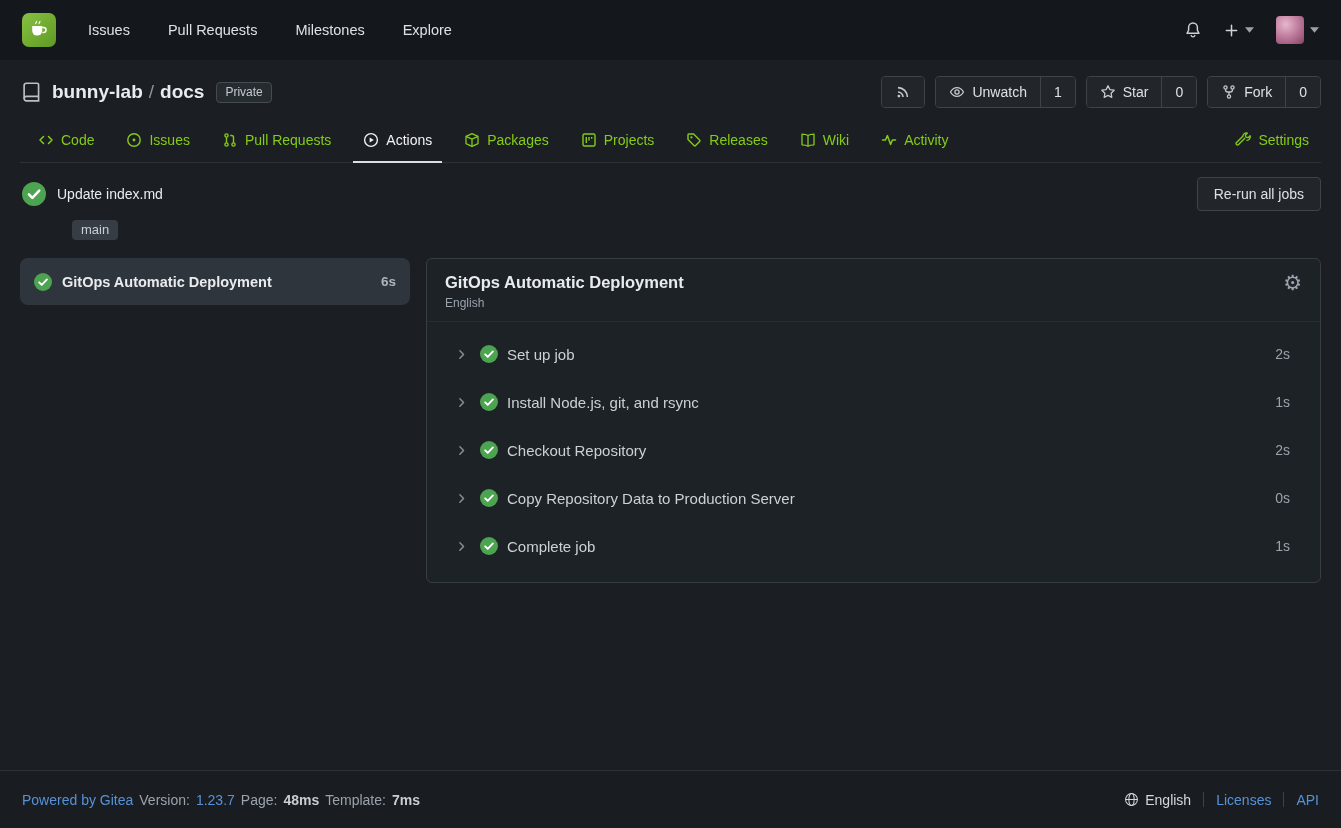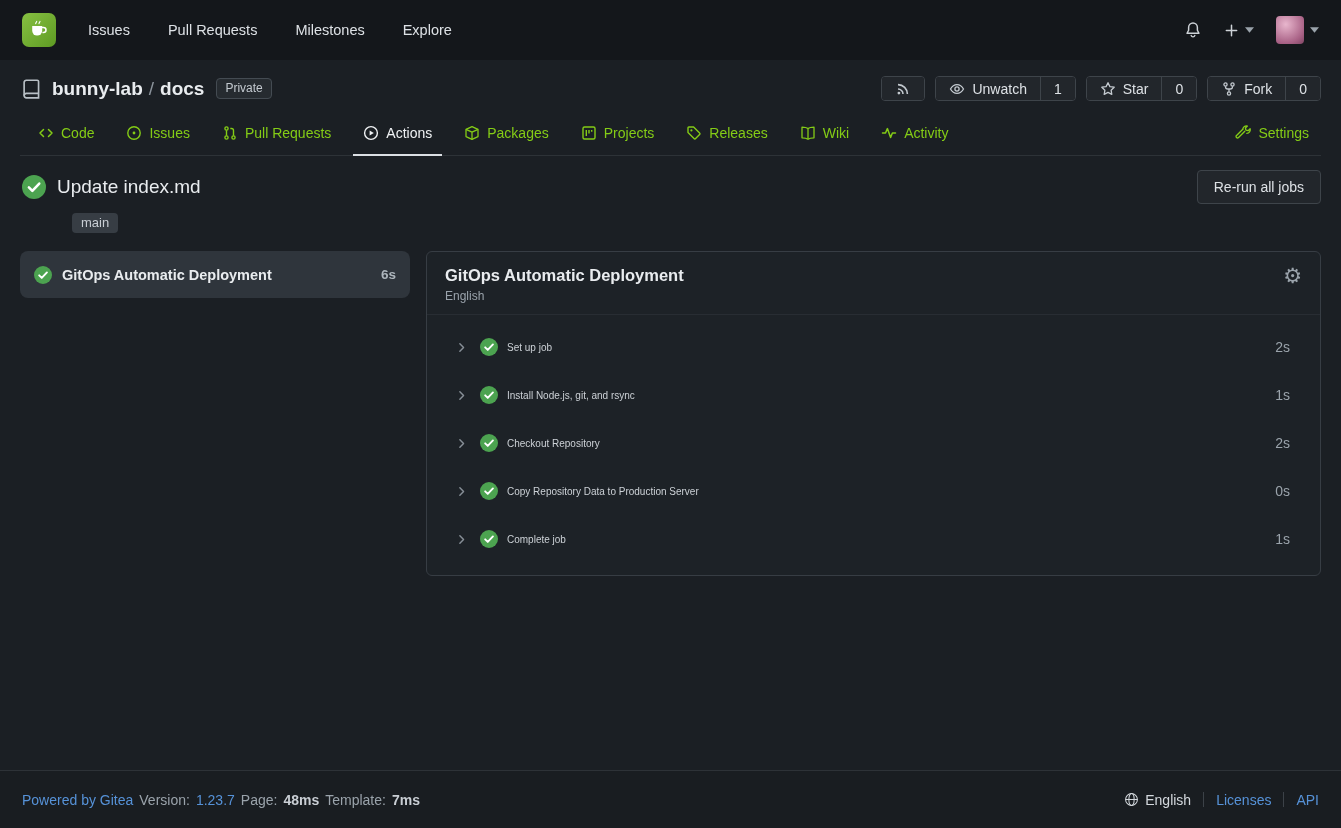--- a/index.html
+++ b/index.html
@@ -56,21 +56,21 @@
   .repo-title-row{display:flex;align-items:center;}
   .repo-icon{color:#b9c0c6;display:flex;margin-right:10px;}
   .repo-name{font-size:19px;font-weight:600;color:var(--text-bright);cursor:pointer;}
   .repo-name .sep{color:#8b939b;font-weight:400;margin:0 6px;}
   .visibility-badge{
     margin-left:12px;font-size:12px;color:#c3c9cf;
     border:1px solid #444b52;background:#262b30;border-radius:4px;
     padding:2px 8px 3px;
   }
   .repo-actions{margin-left:auto;display:flex;align-items:stretch;gap:10px;}
-  .btn-group{display:flex;border:1px solid var(--btn-border);border-radius:4px;overflow:hidden;height:25px;}
+  .btn-group{display:flex;border:1px solid var(--btn-border);border-radius:4px;overflow:hidden;height:32px;}
   .btn-seg{
     display:flex;align-items:center;gap:7px;padding:0 13px;
     background:var(--btn-bg);color:var(--text);cursor:pointer;font-size:14px;
   }
   .btn-seg + .btn-seg{border-left:1px solid var(--btn-border);}
   .btn-seg .seg-icon{display:flex;color:#c3c9cf;}
 
   .repo-tabs{
     margin-top:12px;display:flex;align-items:flex-end;
     border-bottom:1px solid var(--border-soft);padding:0 2px;
@@ -81,21 +81,21 @@
     color:#84cc16;font-size:14px;border-bottom:2px solid transparent;margin-bottom:-1px;
   }
   .repo-tab .ticon{display:flex;}
   .repo-tab.active{color:#f0f2f4;border-bottom-color:var(--accent-underline);font-weight:500;}
   .repo-tab.settings{margin-left:auto;margin-right:0;}
 
   
   .content{flex:1;padding:14px 20px 0;}
   .run-header{display:flex;align-items:center;justify-content:space-between;}
   .run-title{display:flex;align-items:center;gap:11px;padding-left:2px;}
-  .run-title h1{margin:0;font-size:19px;font-weight:500;color:var(--text-bright);}
+  .run-title h1{margin:0;font-size:14px;font-weight:500;color:var(--text-bright);}
   .btn{
     background:var(--btn-bg);border:1px solid var(--btn-border);color:var(--text);
     border-radius:4px;padding:8px 16px;font-size:14px;cursor:pointer;
     font-family:inherit;
   }
   .run-sub{margin:9px 0 0 52px;font-size:14px;color:#b6bdc4;display:flex;align-items:center;gap:6px;}
   .run-sub .wf{font-weight:700;color:#dfe3e7;}
   .branch-badge{
     background:#373d44;border-radius:4px;padding:2px 9px 3px;
     font-size:13px;color:#c9ced4;cursor:pointer;
@@ -118,21 +118,21 @@
   .card-title{font-size:16.5px;font-weight:600;color:var(--text-bright);}
   .card-status{font-size:12px;color:var(--muted);margin-top:4px;}
   .card-gear{
     position:absolute;right:18px;top:13px;font-size:21px;line-height:1;
     color:var(--muted);cursor:pointer;
   }
   .steps{padding:8px 0 12px;}
   .step-row{display:flex;align-items:center;height:48px;padding:0 30px 0 28px;cursor:pointer;}
   .step-chevron{display:flex;color:#868e96;margin-right:12px;}
   .step-check{display:flex;margin-right:9px;}
-  .step-name{font-size:10px;color:var(--step-text);}
+  .step-name{font-size:15px;color:var(--step-text);}
   .step-duration{margin-left:auto;font-size:14px;color:var(--muted);}
 
   
   .footer{
     margin-top:auto;border-top:1px solid var(--border-soft);
     height:58px;display:flex;align-items:center;justify-content:space-between;
     padding:0 22px;font-size:14px;flex-shrink:0;background:#191d21;
   }
   .footer a{text-decoration:none;cursor:pointer;}
   .footer .left{display:flex;align-items:center;gap:6px;color:var(--muted);}

